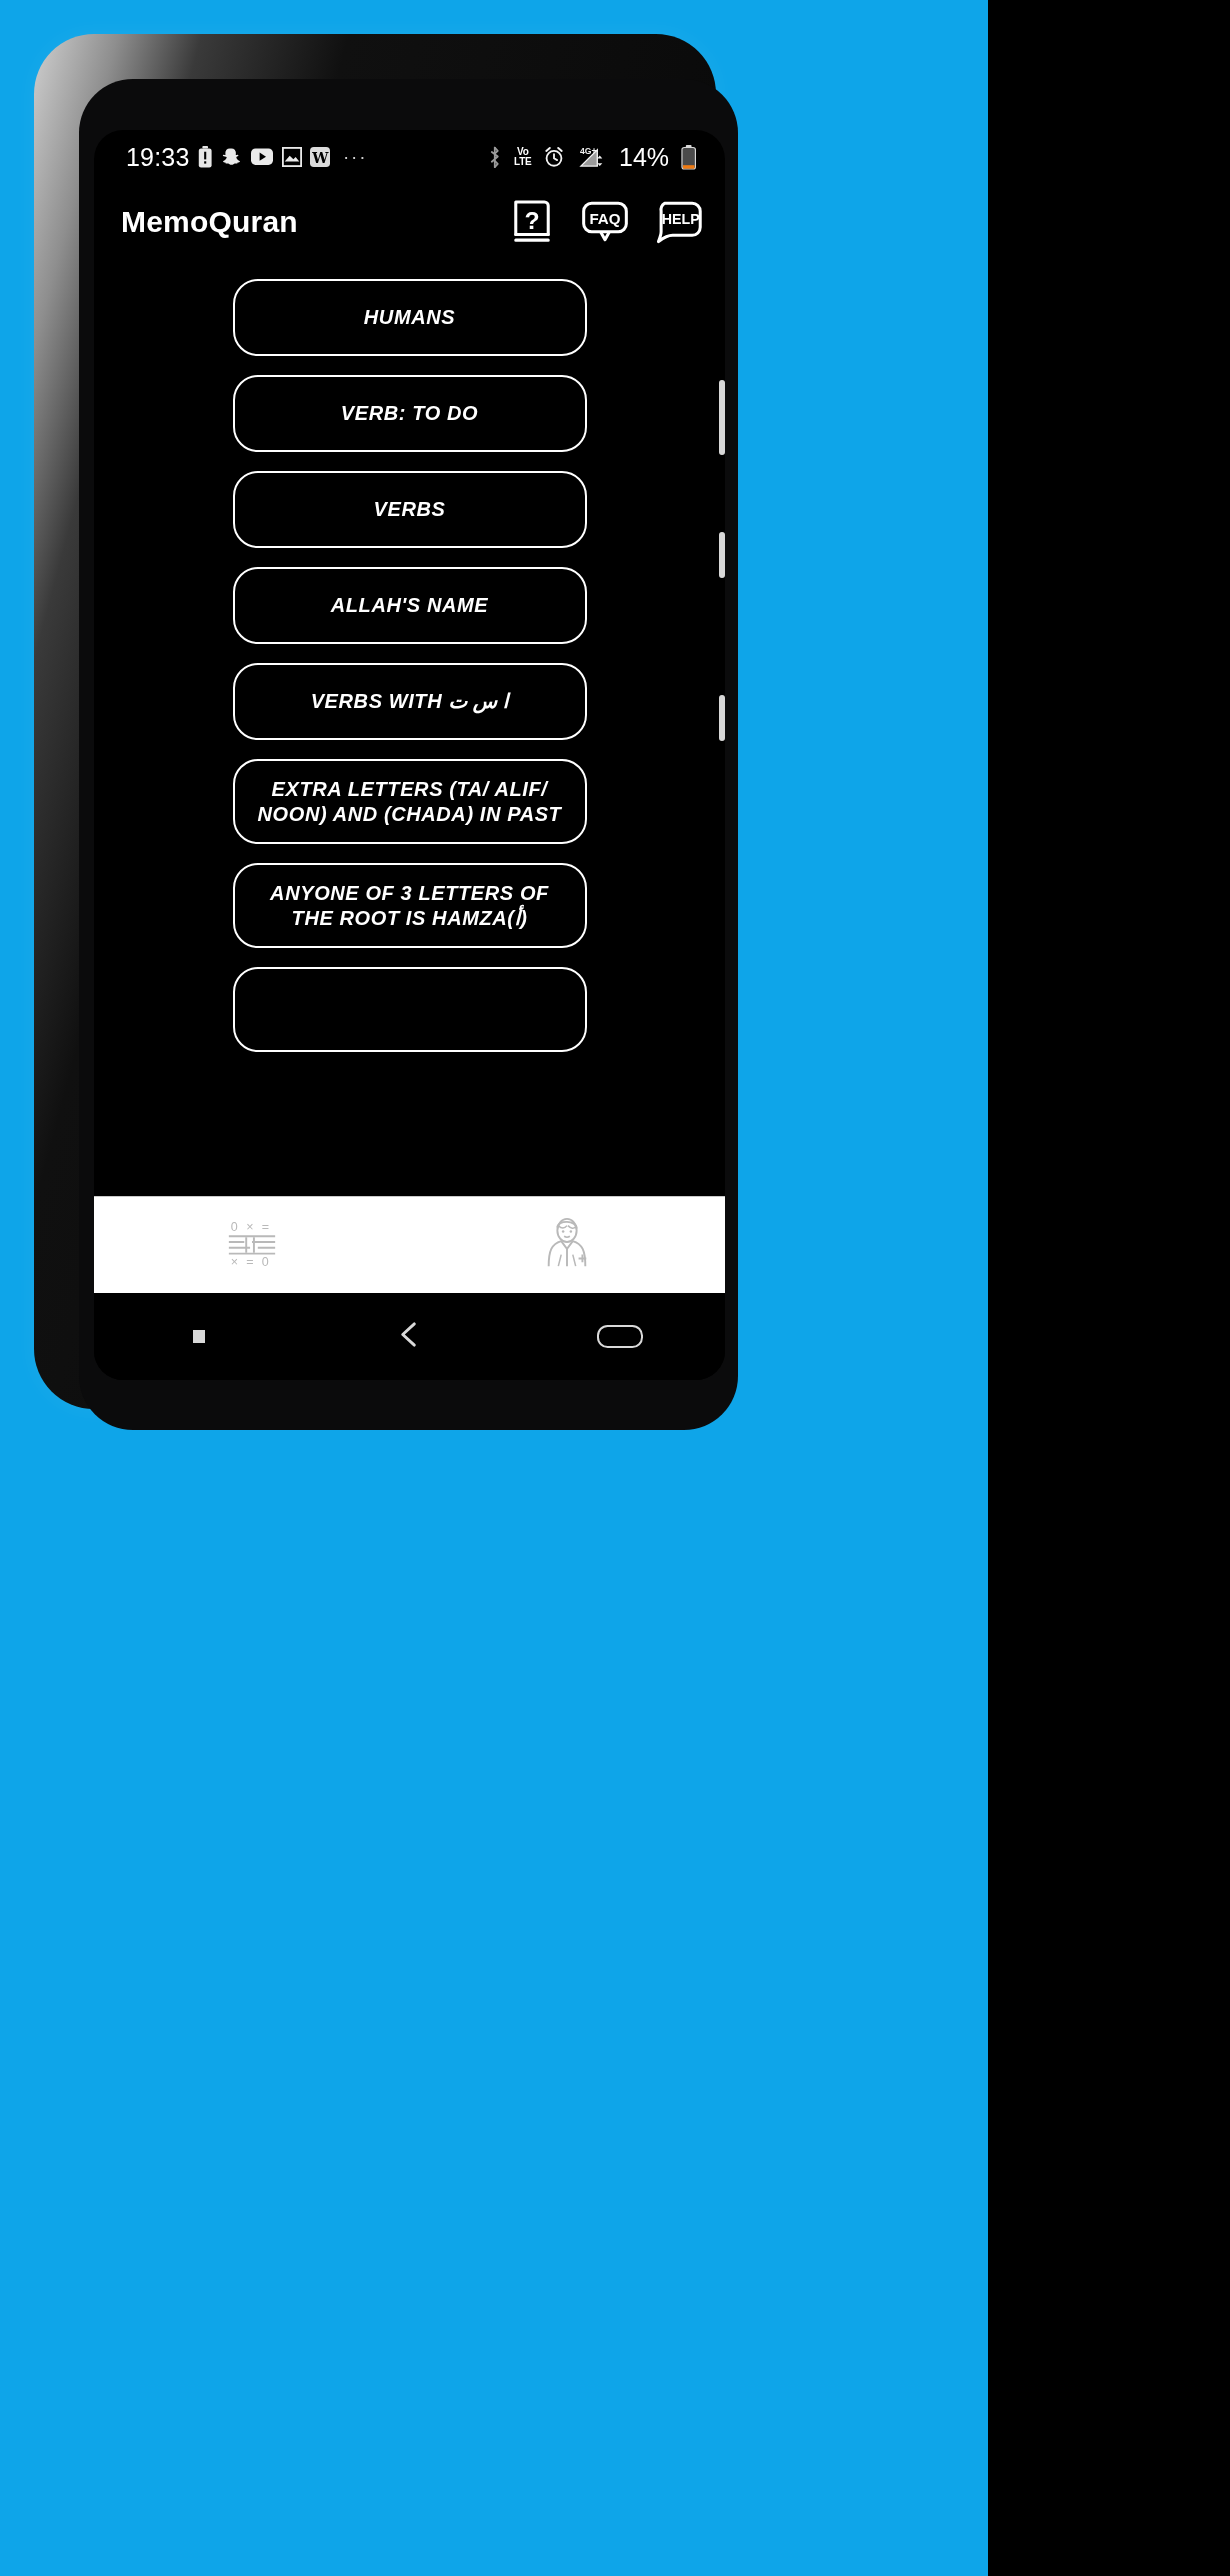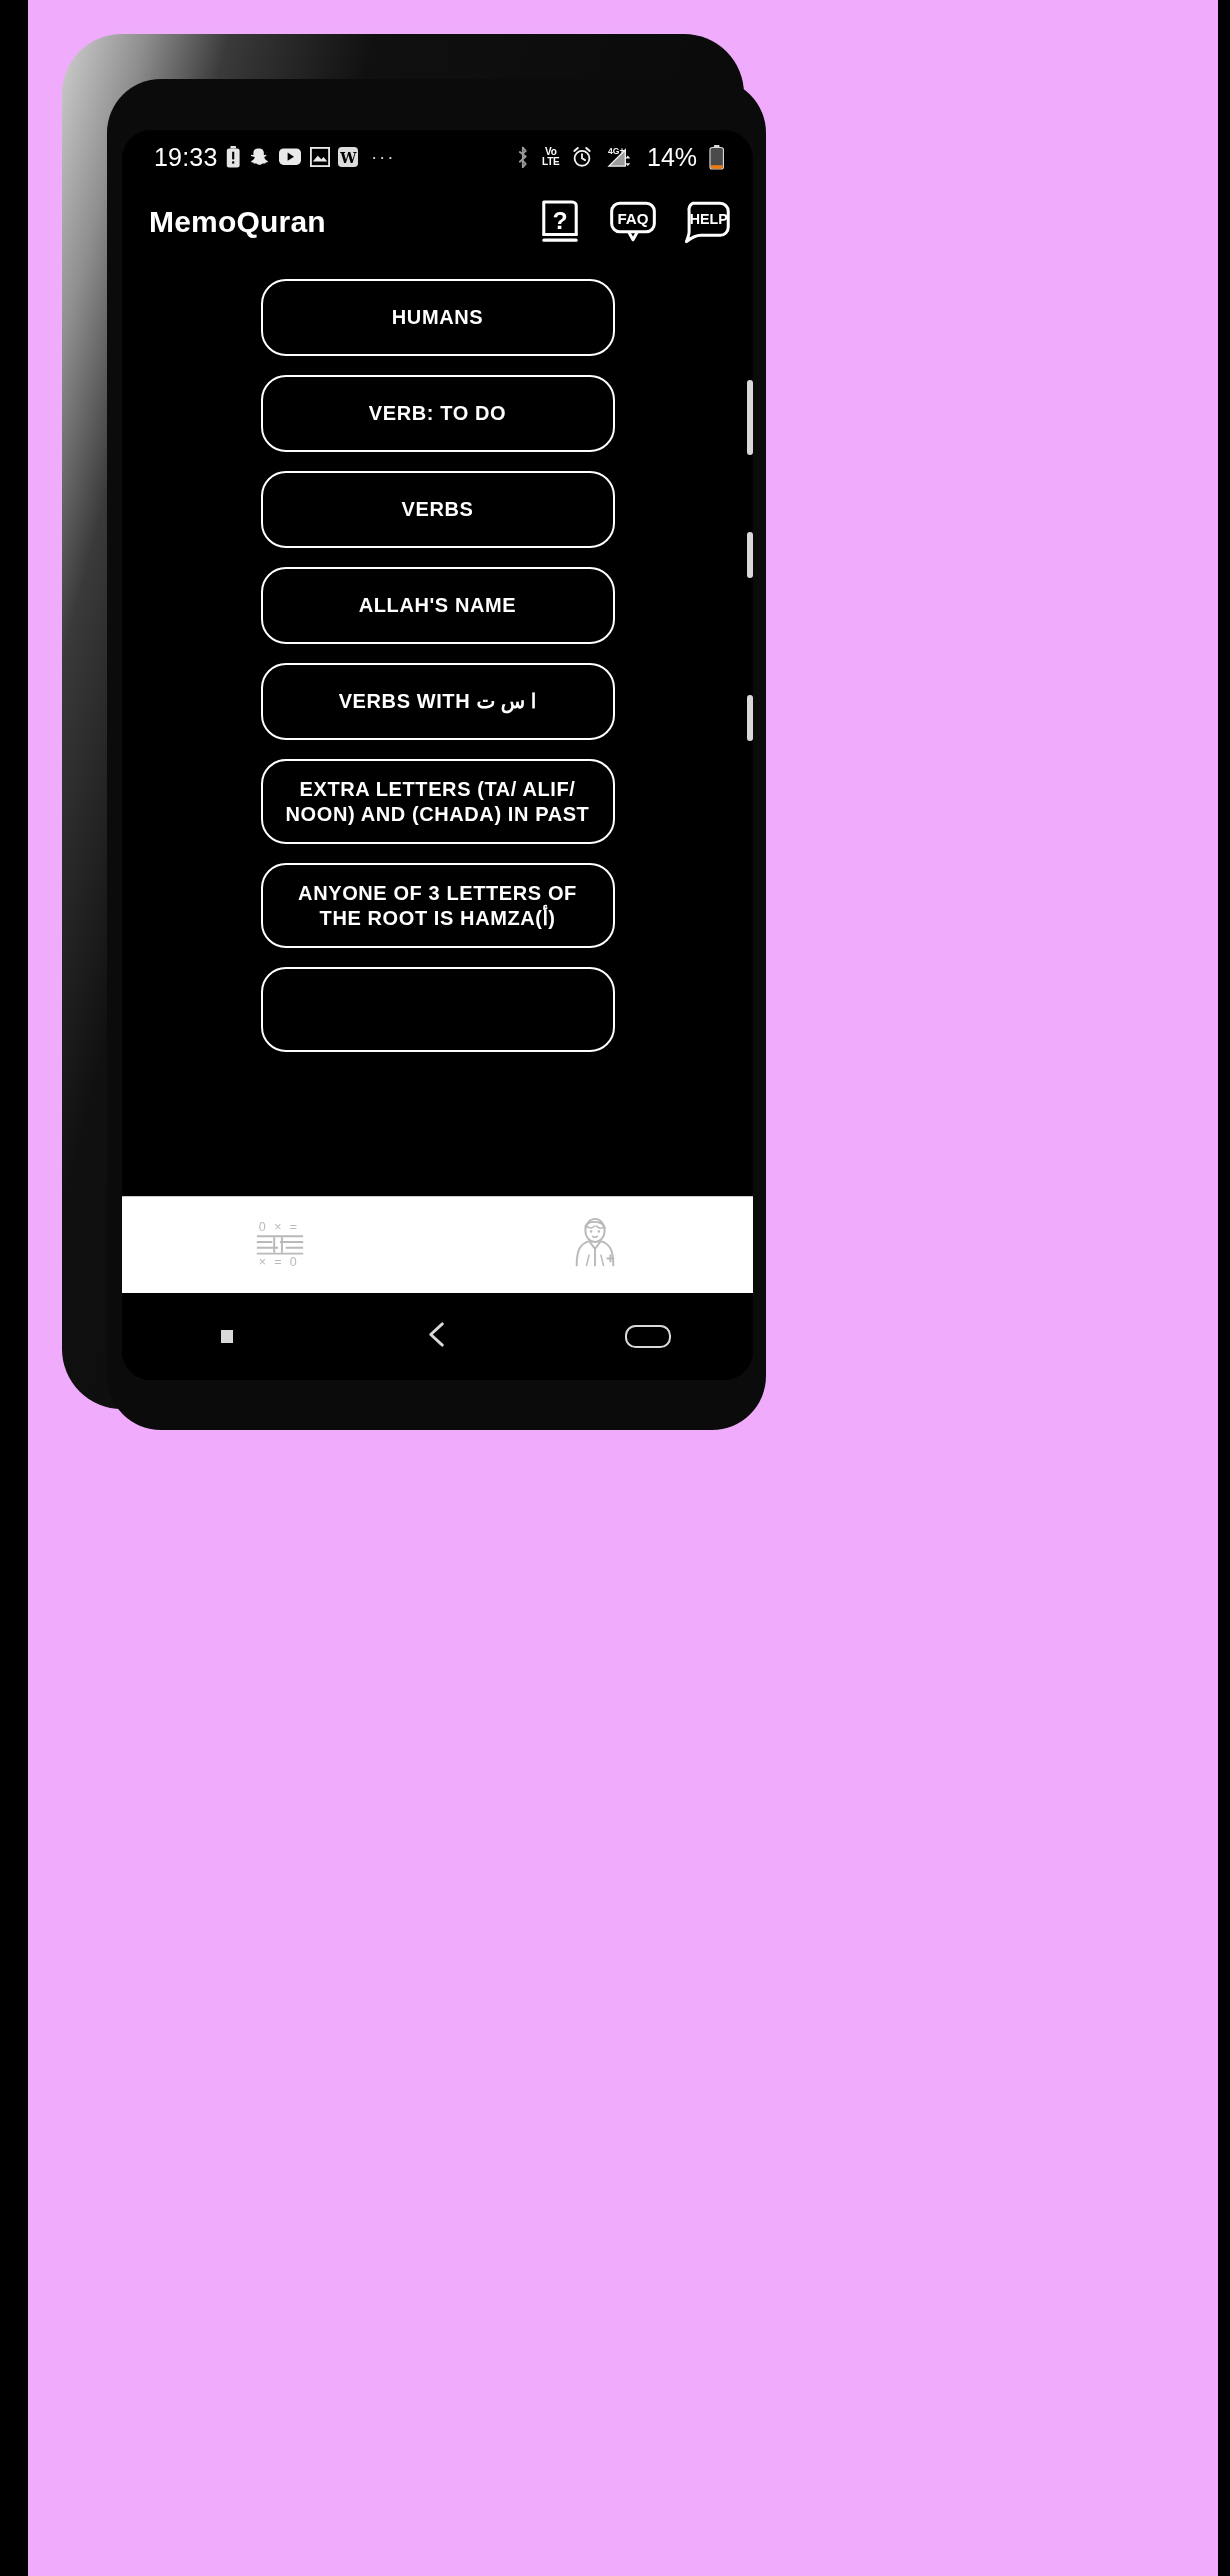--- a/index.html
+++ b/index.html
@@ -1,18 +1,18 @@
 <!DOCTYPE html>
 <html><head>
 <meta charset="utf-8">
 <style>
   html,body{margin:0;padding:0;background:#000;}
   body{width:1230px;height:2576px;font-family:"Liberation Sans",sans-serif;overflow:hidden;}
 
-  .stage{position:relative;width:1190px;height:2576px;background:#f0abfc;margin-left:28px;}
+  .stage{position:relative;width:988px;height:2576px;background:#0ea5e9;}
 
   
   .phone-outer{
     position:absolute;left:34px;top:34px;width:682px;height:1375px;
     border-radius:60px;
     background:linear-gradient(105deg,#cfcfcf 0%,#8e8e8e 8%,#3a3a3a 16%,#101010 30%,#0a0a0a 70%,#2e2e2e 86%,#8a8a8a 95%,#c8c8c8 100%);
     box-shadow:0 0 25px rgba(255,255,255,0.06);
   }
   .phone-bezel{
     position:absolute;left:45px;top:45px;width:659px;height:1351px;
@@ -53,20 +53,21 @@
   .hdr-ico{width:48px;height:50px;display:flex;align-items:center;justify-content:center;}
 
   
   .list{position:absolute;left:0;top:129px;width:631px;height:1048px;overflow:hidden;}
   .btn{
     margin:0 auto 19px auto;width:354px;min-height:77px;box-sizing:border-box;
     border:2.9px solid #ffffff;border-radius:25px;background:#000;color:#fff;
     display:flex;align-items:center;justify-content:center;text-align:center;
     font-size:20px;font-weight:800;letter-spacing:0.6px;line-height:1.25;
     padding:9.6px 15.4px;
+    font-style:italic;
   }
   .btn.two-line{min-height:85px;}
   .btn:first-child{margin-top:20px;}
 
   
   .scroll-tick{position:absolute;right:0;width:5.8px;background:#d8d8d8;border-radius:2.9px;}
 
   
   .bottomnav{
     position:absolute;left:0;bottom:87px;width:631px;height:96px;background:#fff;

